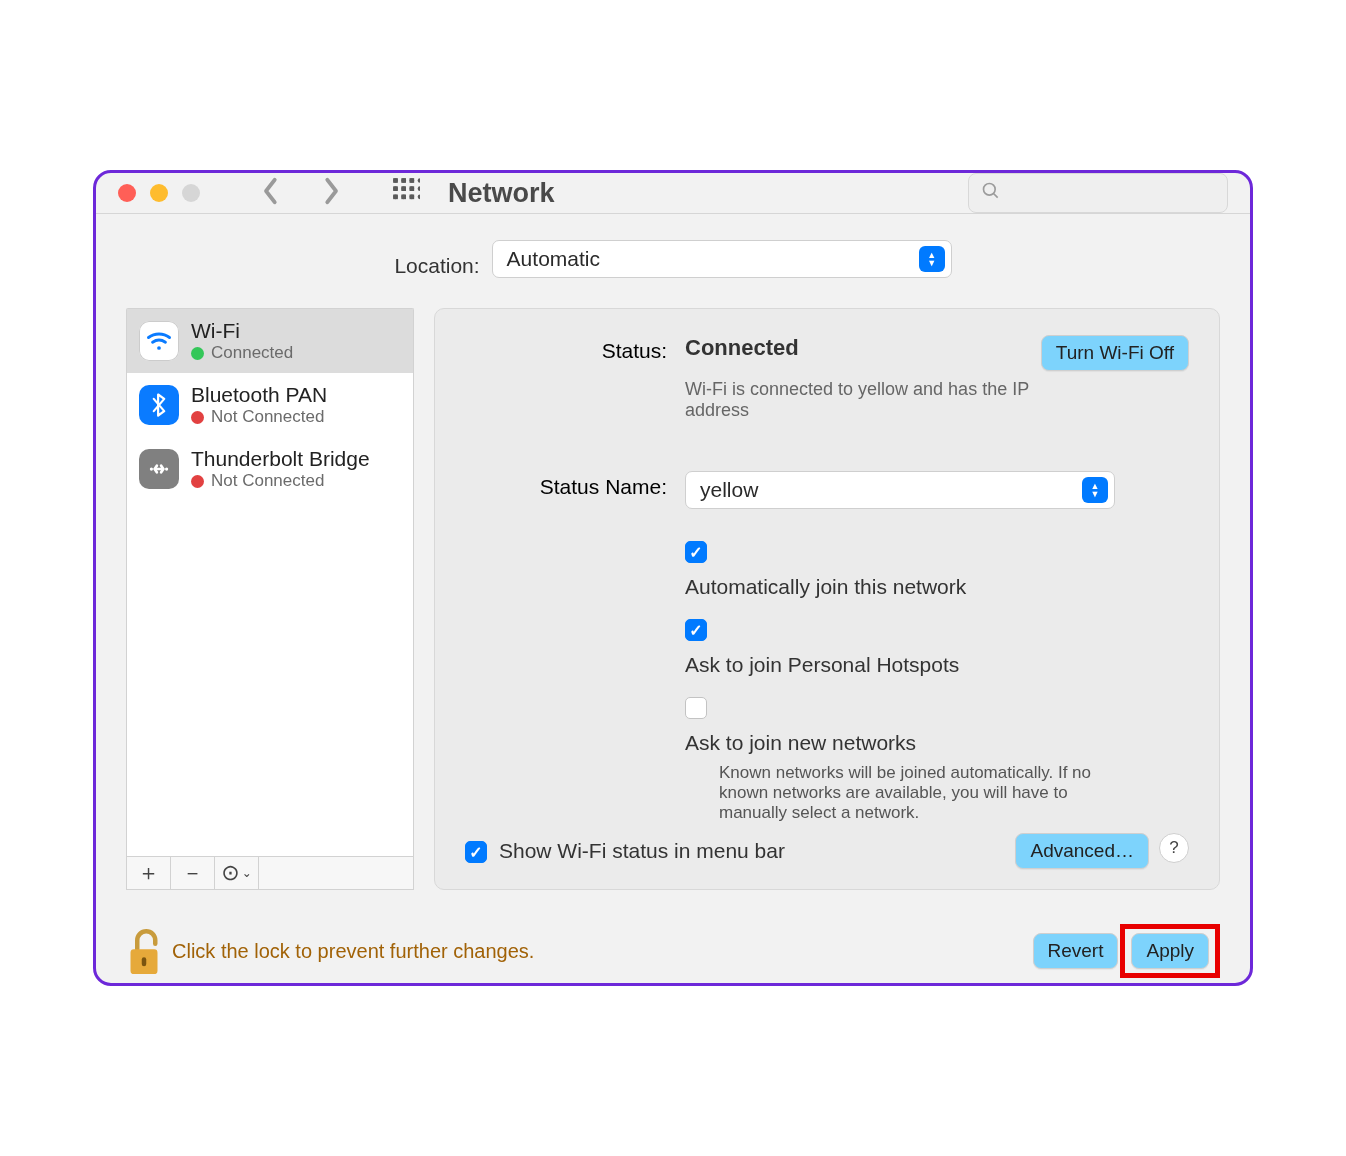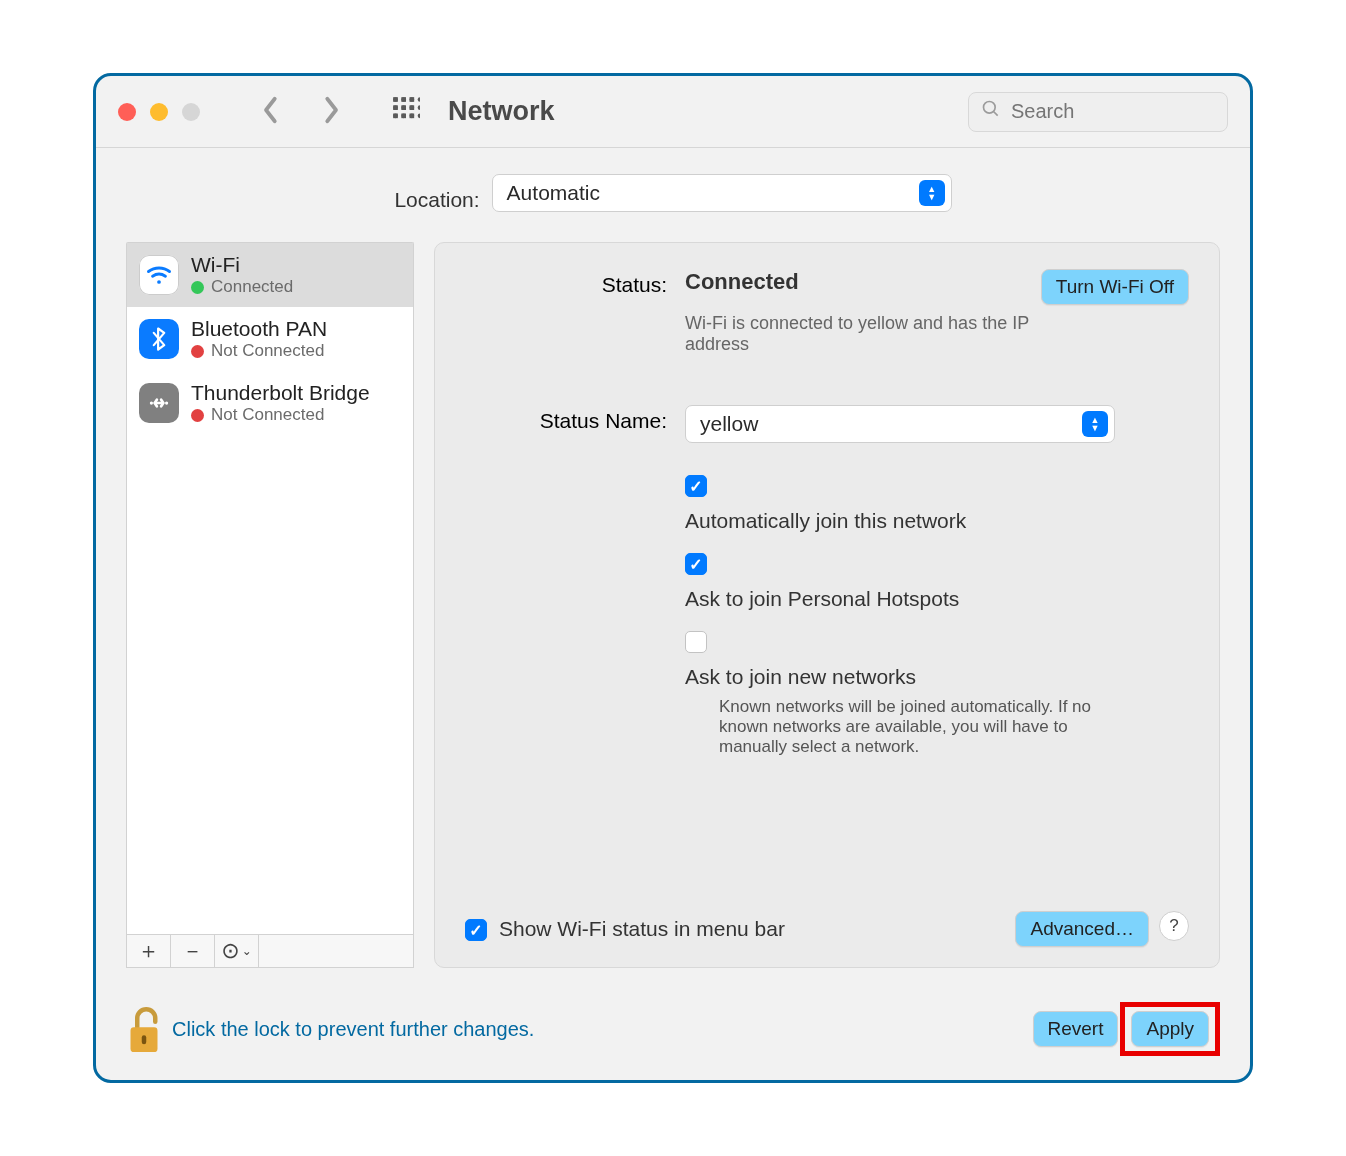--- a/index.html
+++ b/index.html
@@ -4,23 +4,23 @@
 <style>
   * { box-sizing: border-box; }
   html, body { margin:0; padding:0; }
   body {
     font-family: -apple-system, "Helvetica Neue", Helvetica, Arial, sans-serif;
     background:#fff;
     width:1346px; height:1156px;
     display: flex; align-items: center; justify-content: center;
   }
   .window {
-    width:1160px; height:1010px;
+    width:1160px; height:816px;
     background:#f2f2f2;
-    border:3px solid #0369a1;
+    border:3px solid #6d28d9;
     border-radius:18px;
     display:flex; flex-direction:column;
     overflow:hidden;
     position:relative;
   }
   .titlebar {
     height:72px; padding:0 22px;
     display:flex; align-items:center;
     border-bottom:1px solid #d6d6d6;
   }
@@ -135,21 +135,21 @@
 
   .detail-footer{
     margin-top:auto; display:flex; align-items:center; gap:12px;
   }
   .help-btn{width:30px;height:30px;border-radius:50%;display:flex;align-items:center;justify-content:center;font-size:17px;color:#444;background:#fff;border:1px solid #cfcfcf;}
 
   .window-footer{
     padding:10px 30px 24px; display:flex; align-items:center;
   }
   .lock-icon{width:36px;height:44px;margin-right:10px;}
-  .lock-text{font-size:20px;color:#0369a1;}
+  .lock-text{font-size:20px;color:#a16207;}
   .apply-wrap{margin-left:auto;display:flex;gap:2px;align-items:center;}
   .highlight-apply{border:5px solid #e80000; padding:4px 6px;}
 </style>
 </head>
 <body>
 
 <div class="window">
 
   <div class="titlebar">
     <div class="traffic-lights">
@@ -200,21 +200,20 @@
       </svg>
     </span>
     <div class="title">Network</div>
     <div class="search">
       <span>
         <svg viewBox="0 0 24 24" fill="none" stroke-width="2">
             <circle cx="10" cy="10" r="7"></circle>
             <line x1="20" y1="20" x2="15" y2="15"></line>
           </svg>
       </span>
-      <input type="text" placeholder="Search" style="">
     </div>
   </div>
 
   <div class="location-row">
     <span>Location:</span>
     <div class="popup" style="width:460px">
       <span>Automatic</span>
       <span class="arrows">
           <span>▲</span>
           <span>▼</span>

